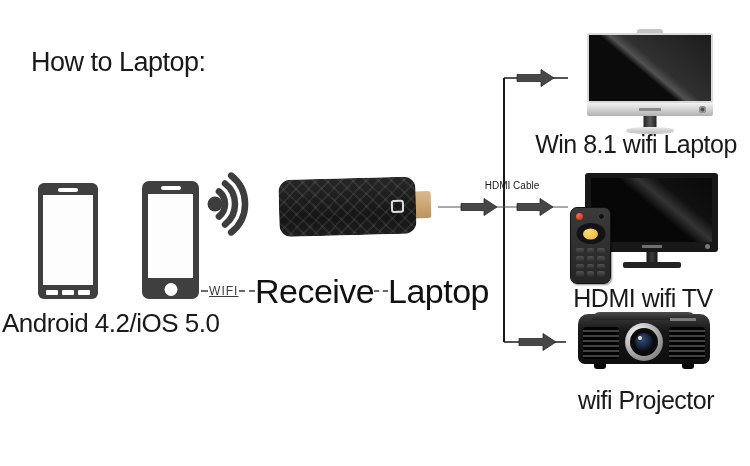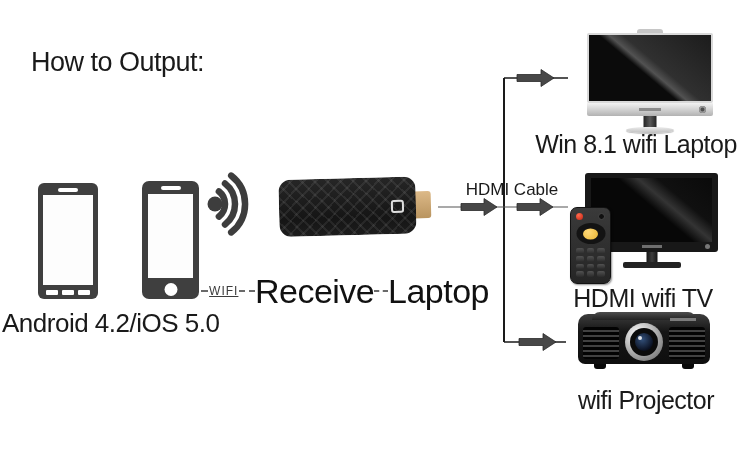--- a/index.html
+++ b/index.html
@@ -9,21 +9,21 @@
   }
   .abs { position:absolute; }
 
   
   .title { left:31px; top:47px; font-size:27px; letter-spacing:-0.5px; }
   .source-caption { left:2px; top:308px; font-size:26px; letter-spacing:-0.5px;text-align:right; }
   .device-label { text-align:center; font-size:25px; letter-spacing:-0.5px; }
   .label-laptop { left:520px; top:130px; width:232px; }
   .label-tv { left:528px; top:284px; width:230px; }
   .label-projector { left:530px; top:386px; width:232px; }
-  .cable-label { left:460px; top:180px; width:104px; text-align:center; font-size:17px; }
+  .cable-label { left:460px; top:180px; width:104px; text-align:center; font-size:10px; }
 
   
   .phone { position:absolute; background:var(--device,#3f3f3f); }
   .phone-android { left:38px; top:183px; width:60px; height:116px; border-radius:6px; }
   .phone-ios { left:142px; top:181px; width:57px; height:118px; border-radius:7px; }
   .speaker { position:absolute; top:5px; left:50%; transform:translateX(-50%); width:20px; height:4px; background:#fff; border-radius:2px; }
   .screen { position:absolute; left:5px; right:5px; top:12px; bottom:14px; background:#fdfdfd; }
   .phone-ios .screen { left:6px; right:6px; top:13px; bottom:21px; }
   .nav-bars { position:absolute; bottom:4px; left:8px; right:8px; height:5px; display:flex; gap:4px; }
   .nav-bars span { flex:1; background:#fff; border-radius:1px; }
@@ -106,21 +106,21 @@
     background:radial-gradient(circle at 40% 35%,#33507a,#0a1020 72%); }
   .pj-lens-in::after { content:""; position:absolute; left:3px; top:3px; width:4px; height:4px; border-radius:50%; background:rgba(255,255,255,0.85); }
   .pj-foot { position:absolute; bottom:0; width:12px; height:5px; background:#080808; border-radius:0 0 3px 3px; }
   .pj-foot.left { left:16px; } .pj-foot.right { right:16px; }
 </style>
 </head>
 <body>
 
 <div class="canvas">
 
-  <div class="abs title">How to Output:</div>
+  <div class="abs title">How to Laptop:</div>
 
   <div class="phone phone-android">
     <div class="speaker"></div>
     <div class="screen"></div>
     <div class="nav-bars">
         <span></span>
         <span></span>
         <span></span>
       </div>
   </div>

